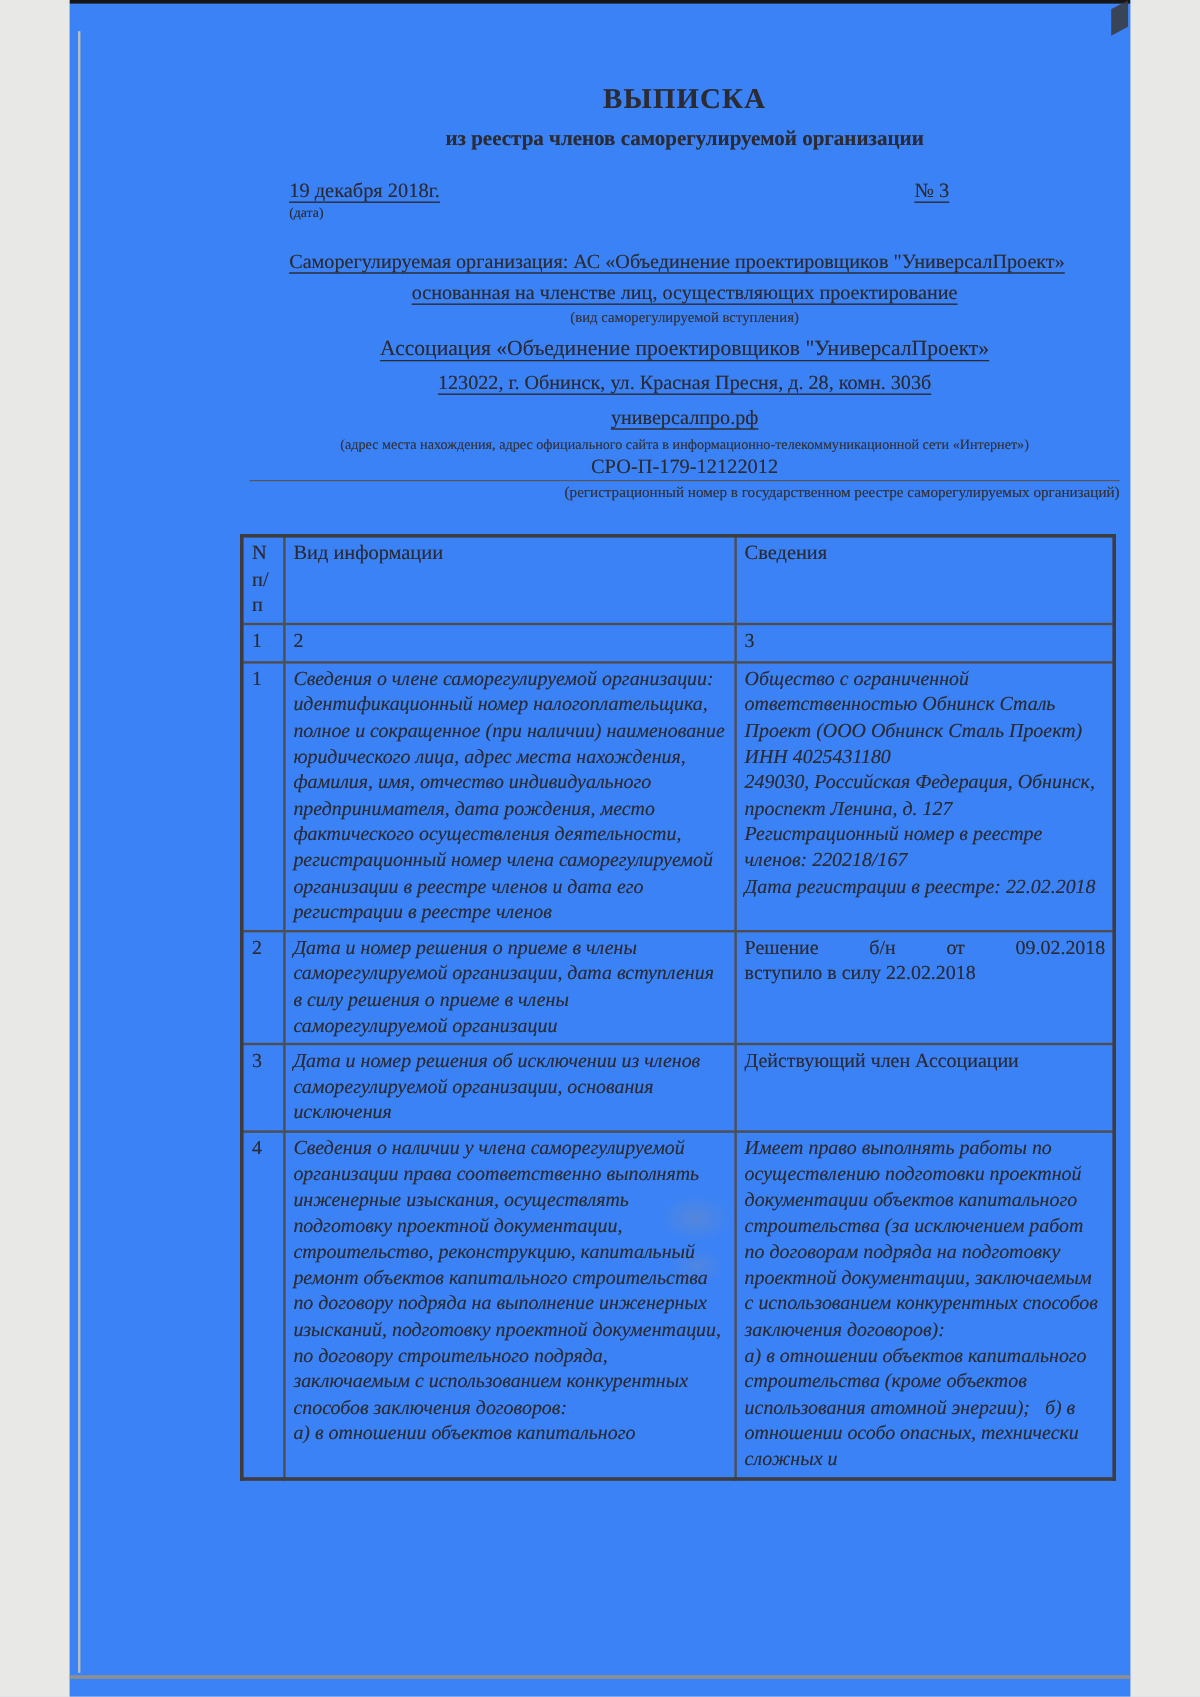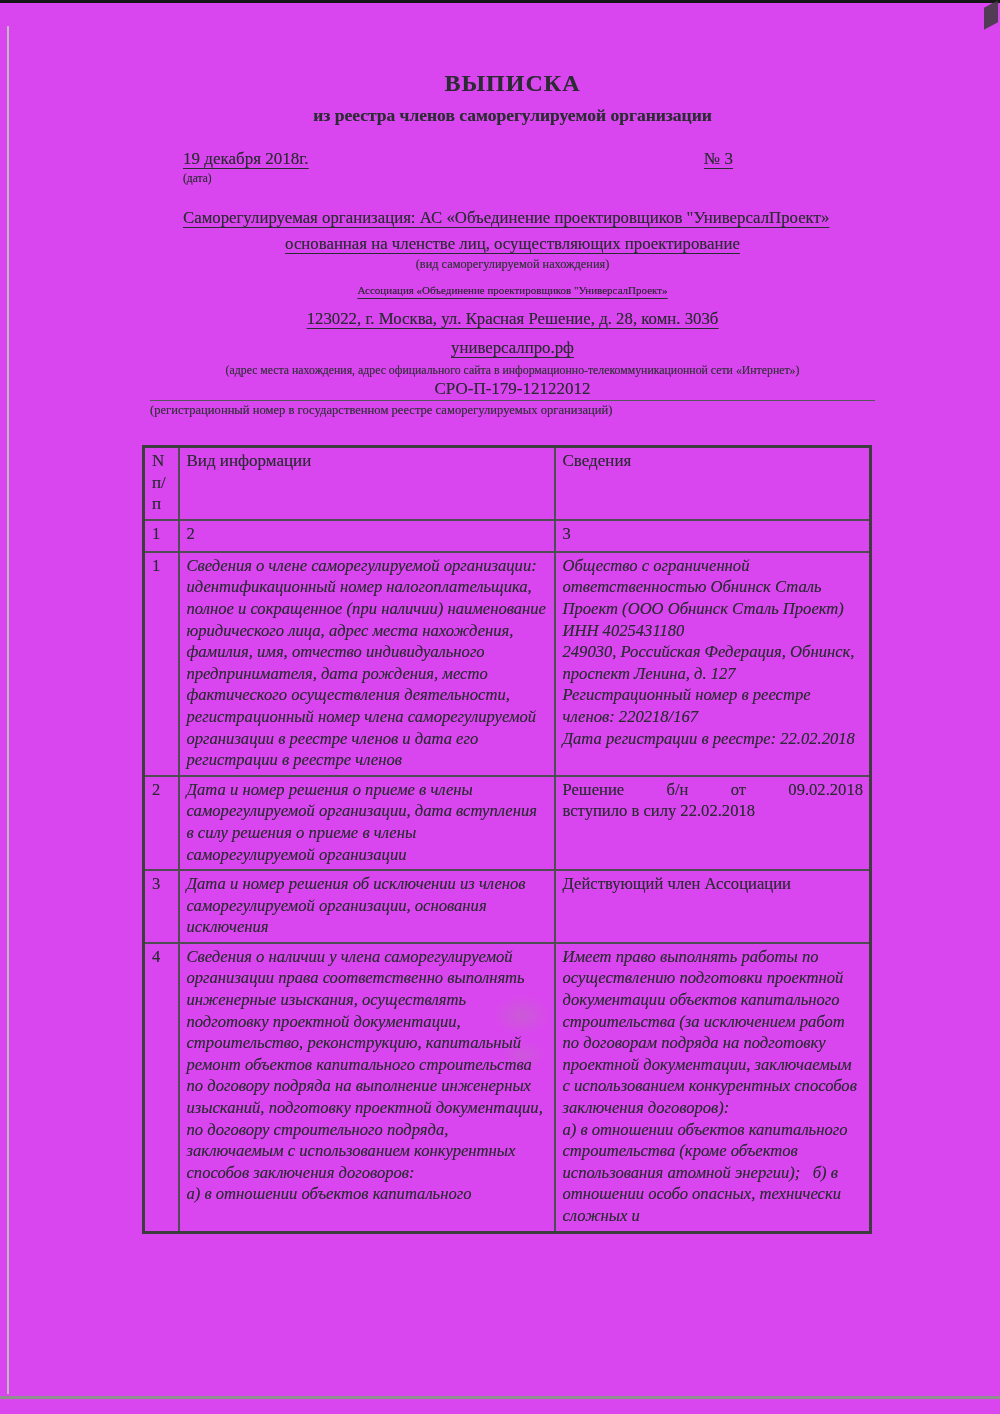--- a/index.html
+++ b/index.html
@@ -1,20 +1,20 @@
 <!DOCTYPE html>
 <html lang="ru"><head>
 <meta charset="utf-8">
 <style>
   html,body{margin:0;padding:0;background:#e8e8e6;}
   .page{
     position:relative;
-    width:1000px;height:1414px;
+    width:884px;height:1414px;
     margin:0 auto;
-    background:#d946ef;
+    background:#3b82f6;
     overflow:hidden;
     font-family:"Liberation Serif","DejaVu Serif",serif;
     color:#2b2b33;
     text-shadow:0 0 0.5px rgba(43,43,51,0.5);
   }
   
   .edge-top{position:absolute;top:0;left:0;width:100%;height:3px;background:#161616;}
   .edge-left{position:absolute;top:26px;left:7px;width:2px;height:1368px;background:#bdbdbb;}
   .edge-bottom{position:absolute;top:1396px;left:0;width:100%;height:3px;background:#8f8f8d;}
   .corner-mark{position:absolute;top:4px;right:2px;width:14px;height:22px;background:#3a3a3a;transform:skewY(-28deg);opacity:.85;}
@@ -26,26 +26,26 @@
   .doc-title{font-size:24px;font-weight:bold;text-align:center;letter-spacing:1px;line-height:26px;}
   .doc-subtitle{font-size:17.5px;font-weight:bold;text-align:center;margin-top:9px;}
 
   .date-row{margin-top:23px;padding-left:33px;padding-right:142px;display:flex;justify-content:space-between;align-items:flex-end;font-size:17px;}
   .u{text-decoration:underline;text-underline-offset:4px;text-decoration-thickness:1px;}
   .date-caption{padding-left:33px;font-size:11.5px;margin-top:3px;line-height:13px;}
 
   .org-line1{margin-top:20px;padding-left:33px;font-size:16.8px;line-height:26px;}
   .org-line2{text-align:center;font-size:16.8px;line-height:26px;}
   .caption{text-align:center;font-size:12.3px;line-height:15px;color:#33333a;}
-  .org-name{text-align:center;font-size:11px;line-height:24px;margin-top:6px;}
+  .org-name{text-align:center;font-size:18px;line-height:24px;margin-top:6px;}
   .org-address{text-align:center;font-size:16.8px;line-height:24px;margin-top:5px;}
   .org-site{text-align:center;font-size:16.8px;line-height:23px;margin-top:5px;}
   .caption-small{text-align:center;font-size:11.8px;line-height:14px;color:#33333a;margin-top:4px;}
   .sro-line{border-bottom:1.6px solid #55555a;text-align:center;font-size:17px;line-height:19px;padding-bottom:2px;margin-top:2px;}
-  .sro-caption{text-align:left;font-size:12.6px;line-height:15px;color:#33333a;margin-top:2px;}
+  .sro-caption{text-align:right;font-size:12.6px;line-height:15px;color:#33333a;margin-top:2px;}
 
   table.doc-table{
     margin-top:27px;margin-left:-8px;
     border-collapse:collapse;table-layout:fixed;
     width:727px;
     border:3px solid #3d3d40;
     font-size:16.6px;line-height:21.6px;
   }
   table.doc-table td,table.doc-table th{
     border:2px solid #4e4e52;
@@ -82,28 +82,28 @@
       <span class="u">№ 3</span>
     </div>
     <div class="date-caption">(дата)</div>
 
     <div class="org-line1">
       <span class="u">Саморегулируемая организация: АС «Объединение проектировщиков "УниверсалПроект»</span>
     </div>
     <div class="org-line2">
       <span class="u">основанная на членстве лиц, осуществляющих проектирование</span>
     </div>
-    <div class="caption">(вид саморегулируемой нахождения)</div>
+    <div class="caption">(вид саморегулируемой вступления)</div>
 
     <div class="org-name">
       <span class="u">Ассоциация «Объединение проектировщиков "УниверсалПроект»</span>
     </div>
 
     <div class="org-address">
-      <span class="u">123022, г. Москва, ул. Красная Решение, д. 28, комн. 303б</span>
+      <span class="u">123022, г. Обнинск, ул. Красная Пресня, д. 28, комн. 303б</span>
     </div>
     <div class="org-site">
       <span class="u">универсалпро.рф</span>
     </div>
     <div class="caption-small">(адрес места нахождения, адрес официального сайта в информационно-телекоммуникационной сети «Интернет»)</div>
 
     <div class="sro-line">СРО-П-179-12122012</div>
     <div class="sro-caption">(регистрационный номер в государственном реестре саморегулируемых организаций)</div>
 
     <table class="doc-table">

